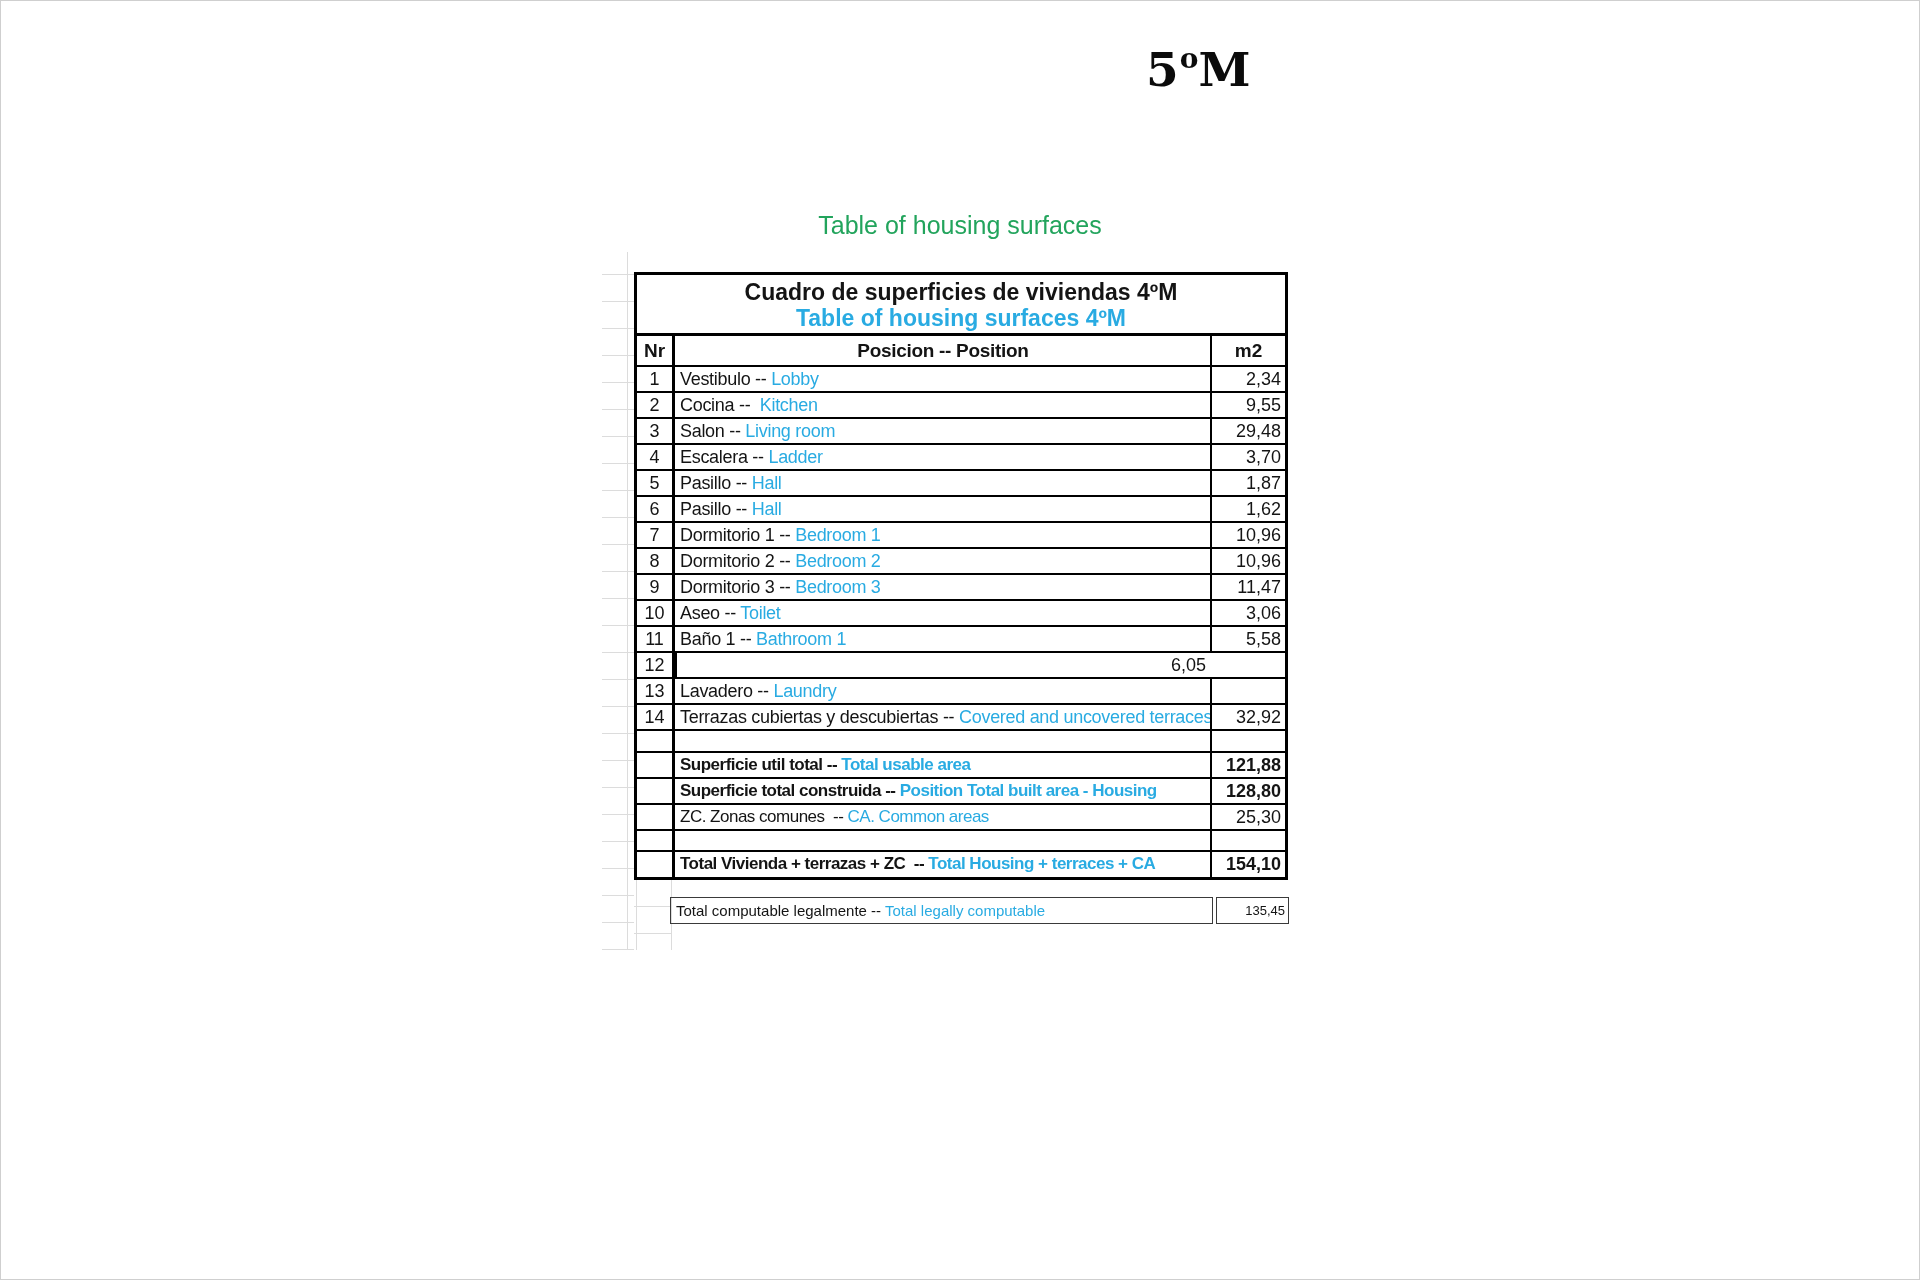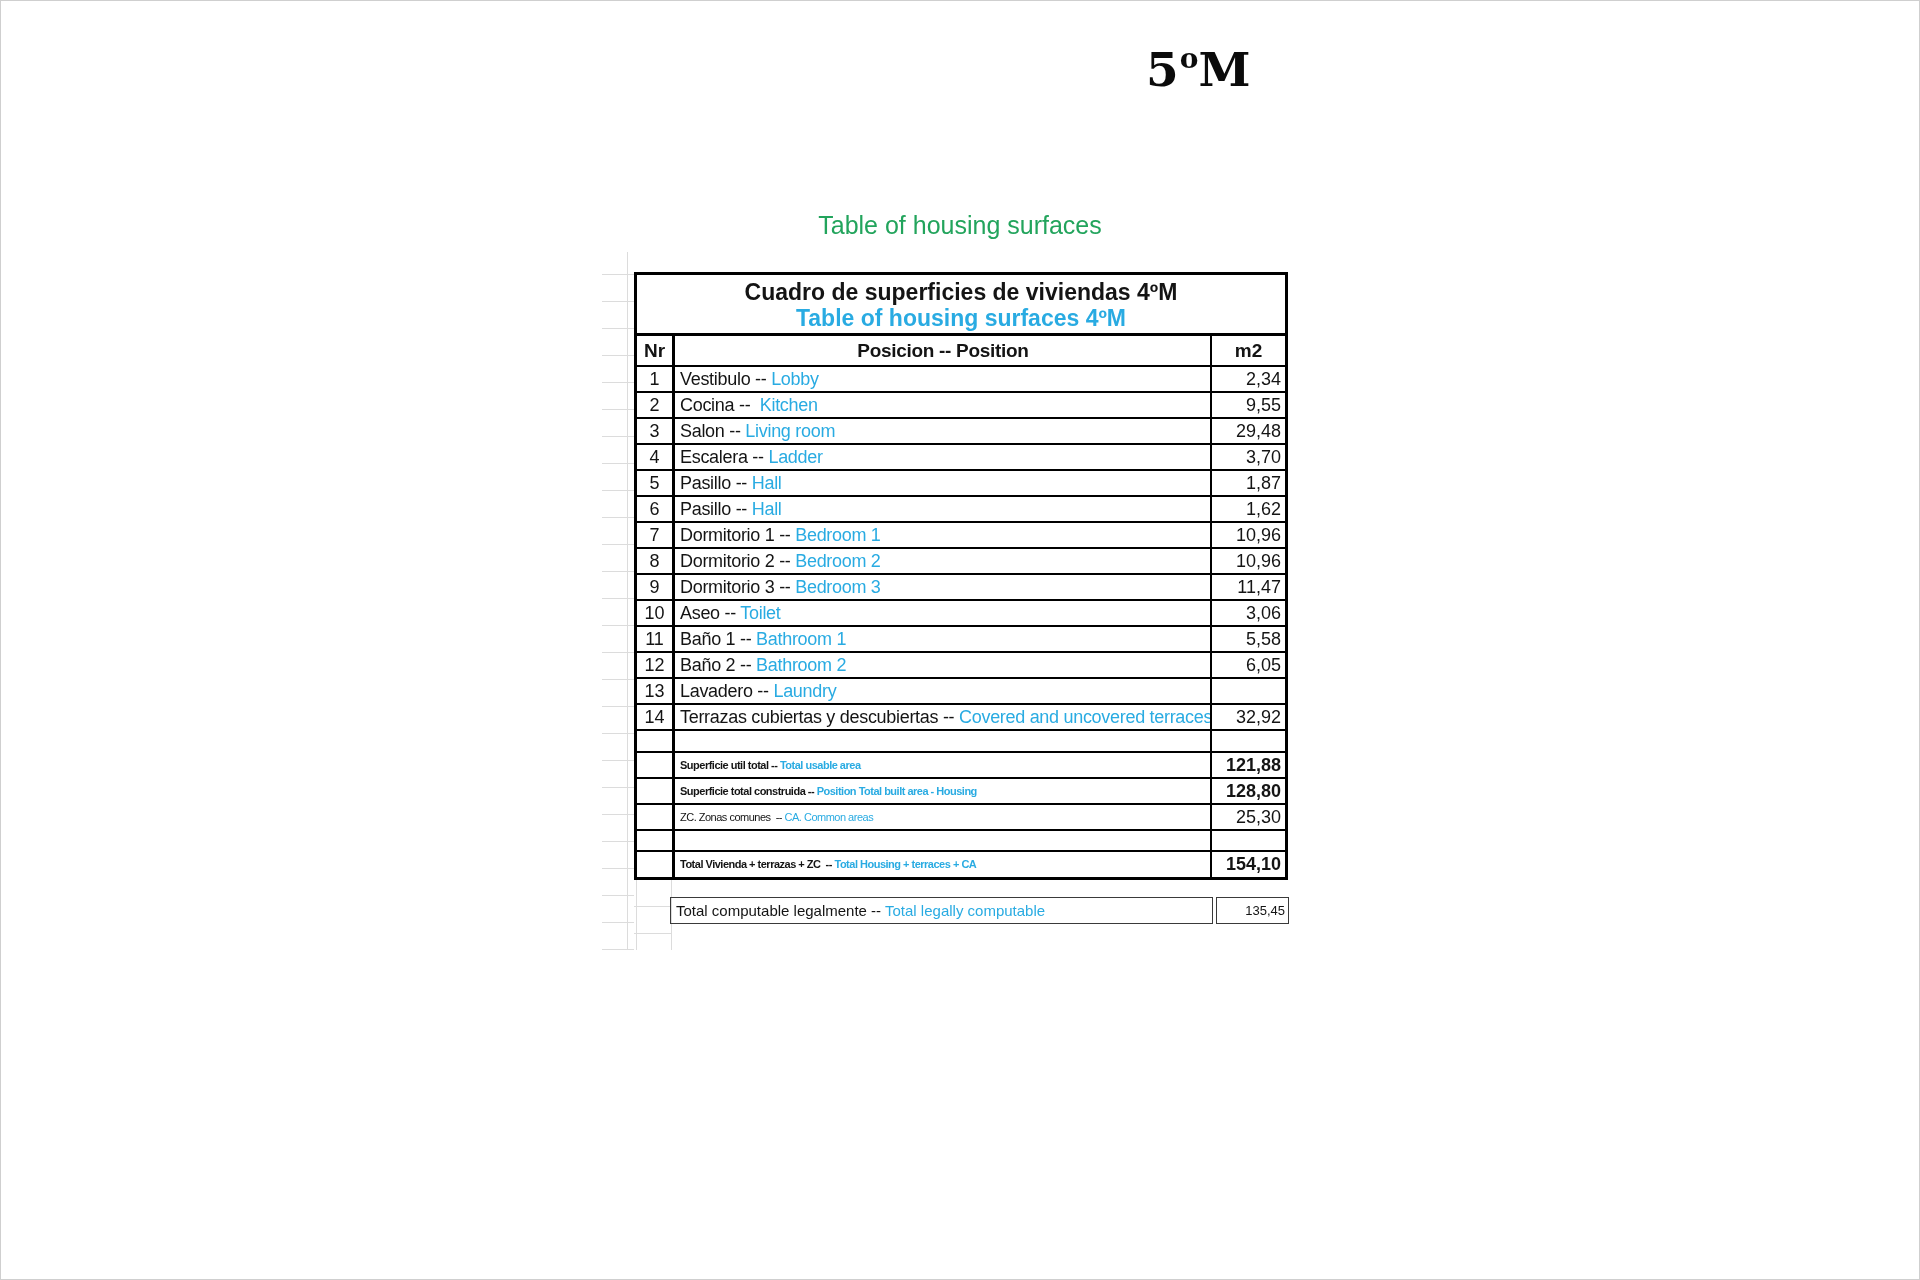--- a/index.html
+++ b/index.html
@@ -43,21 +43,21 @@
   .row.colhead .pos{ text-align:center; }
   .row.colhead .m2{ text-align:center; padding-right:0; }
   .c{ box-sizing:border-box; font-size:18px; line-height:24px; overflow:hidden; }
   .c.nr{ border-right:3px solid #000; text-align:center; }
   .c.pos{ padding:0 4px 0 5px; white-space:pre; letter-spacing:-0.3px; }
   .c.m2{ border-left:2px solid #000; text-align:right; padding-right:4px; }
   .c.pos .en{ color:var(--cyan,#29ABE2); white-space:pre; }
   .row.spacer-a{ height:20px; }
   .row.spacer-b{ height:19px; }
   .row.bold .c{ font-weight:bold; }
-  .row.summary-row .c.pos, .row.grand-total-row .c.pos{ font-size:11px; letter-spacing:-0.5px; }
+  .row.summary-row .c.pos, .row.grand-total-row .c.pos{ font-size:17px; letter-spacing:-0.5px; }
   .row.grand-total-row{ height:25px; }
   
   .footer-label{
     position:absolute; left:670px; top:897px; width:543px; height:27px; box-sizing:border-box;
     border:1px solid #3a3a3a; font-size:15px; line-height:25px; padding-left:5px;
     color:#141414; white-space:pre; overflow:hidden;
   }
   .footer-label .en{ color:var(--cyan,#29ABE2); }
   .footer-value{
     position:absolute; left:1216px; top:897px; width:73px; height:27px; box-sizing:border-box;
@@ -139,21 +139,20 @@
           <div class="c pos"><span class="es">Aseo -- </span><span class="en">Toilet</span></div>
           <div class="c m2">3,06</div>
         </div>
         <div class="row table-row">
           <div class="c nr">11</div>
           <div class="c pos"><span class="es">Baño 1 -- </span><span class="en">Bathroom 1</span></div>
           <div class="c m2">5,58</div>
         </div>
         <div class="row table-row">
           <div class="c nr">12</div>
-          <div class="c pos"><span class="es">Baño 2 -- </span><span class="en">Bathroom 2</span></div>
           <div class="c m2">6,05</div>
         </div>
         <div class="row table-row">
           <div class="c nr">13</div>
           <div class="c pos"><span class="es">Lavadero -- </span><span class="en">Laundry</span></div>
           <div class="c m2"></div>
         </div>
         <div class="row table-row">
           <div class="c nr">14</div>
           <div class="c pos"><span class="es">Terrazas cubiertas y descubiertas -- </span><span class="en">Covered and uncovered terraces</span></div>

